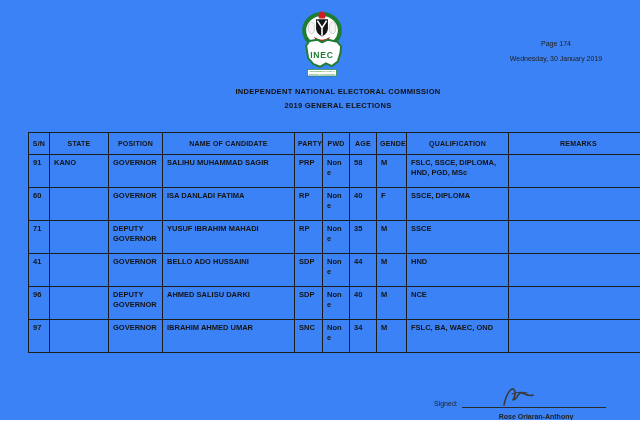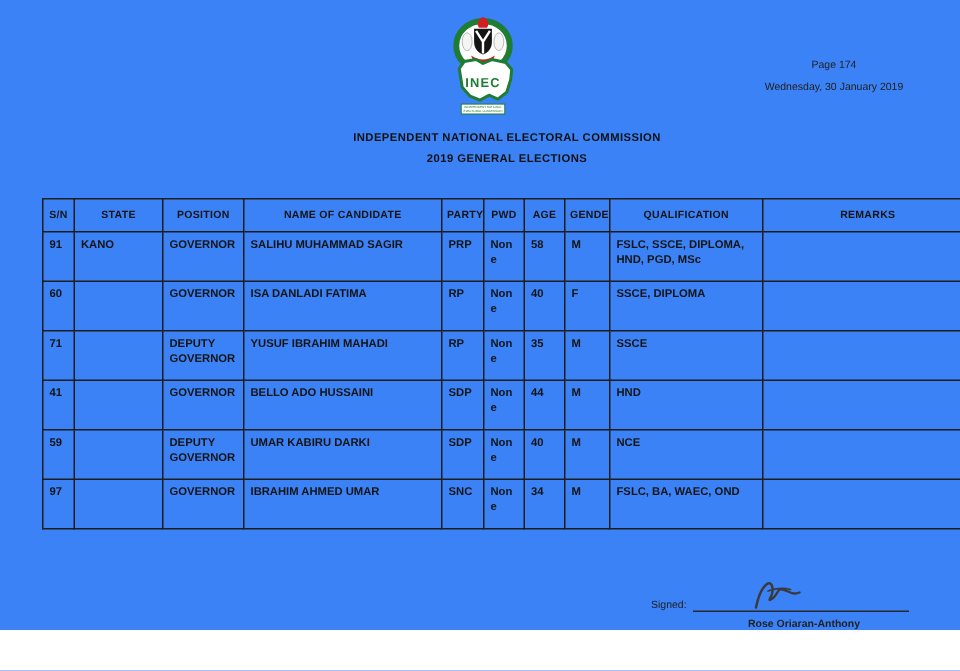--- a/index.html
+++ b/index.html
@@ -148,24 +148,24 @@
         <td>GOVERNOR</td>
         <td>BELLO ADO HUSSAINI</td>
         <td>SDP</td>
         <td class="ctr">None</td>
         <td class="ctr">44</td>
         <td class="ctr">M</td>
         <td>HND</td>
         <td></td>
       </tr>
       <tr>
-        <td>59</td>
+        <td>96</td>
         <td></td>
         <td>DEPUTY GOVERNOR</td>
-        <td>UMAR KABIRU DARKI</td>
+        <td>AHMED SALISU DARKI</td>
         <td>SDP</td>
         <td class="ctr">None</td>
         <td class="ctr">40</td>
         <td class="ctr">M</td>
         <td>NCE</td>
         <td></td>
       </tr>
       <tr>
         <td>97</td>
         <td></td>

